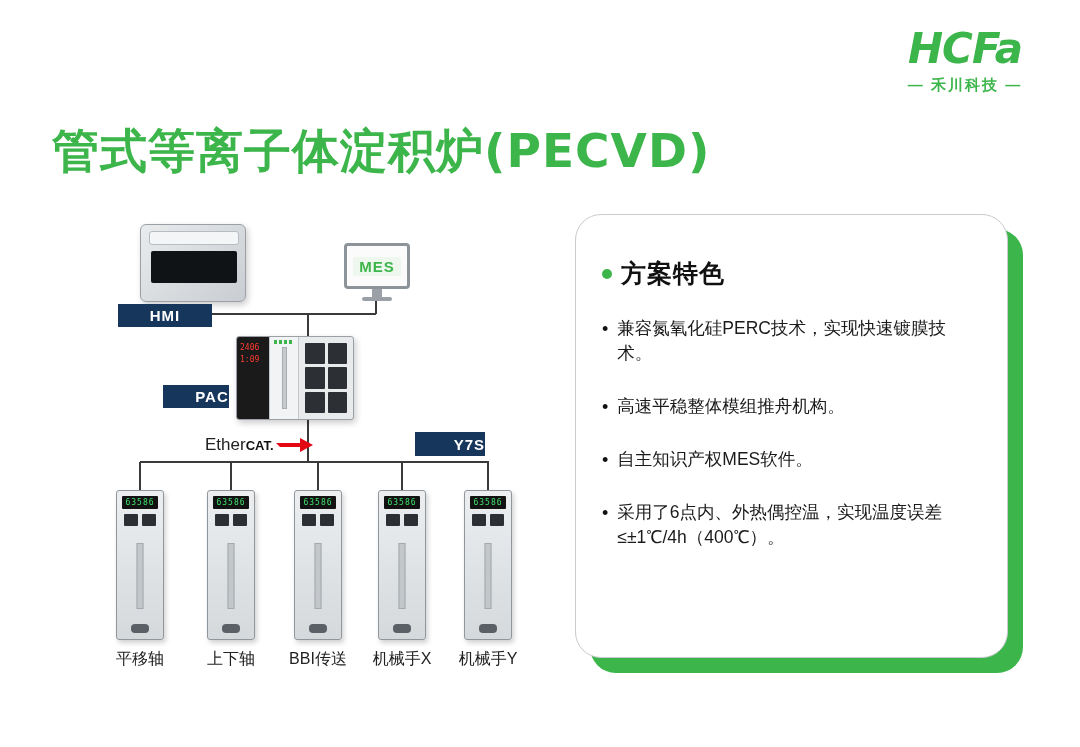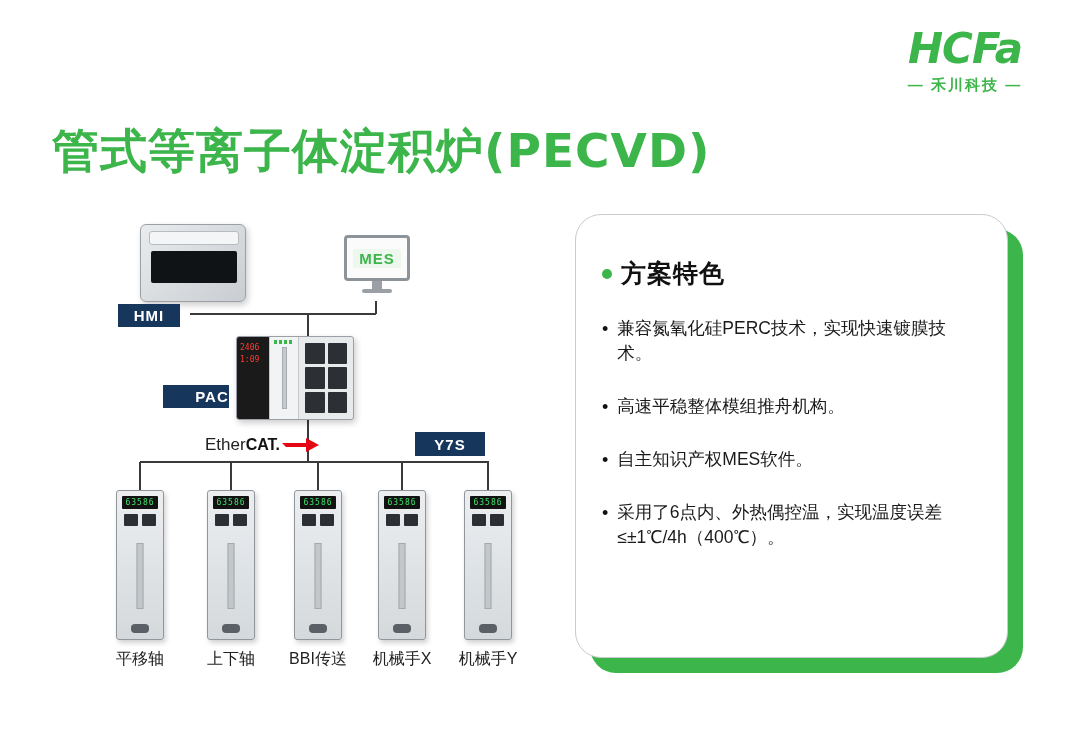--- a/index.html
+++ b/index.html
@@ -17,21 +17,21 @@
   
   .line { position:absolute; background:#3a3a3a; }
 
   
   .hmi-panel { position:absolute; left:140px; top:224px; width:106px; height:78px;
     background:linear-gradient(135deg,#e9ebed,#c9cdd1); border:1px solid #9aa0a6; border-radius:6px; box-shadow:2px 3px 6px rgba(0,0,0,.2); }
   .hmi-screen { position:absolute; left:10px; top:26px; width:86px; height:32px; background:#101316; border-radius:2px; }
   .hmi-top { position:absolute; left:8px; top:6px; width:90px; height:14px; background:#f4f5f6; border:1px solid #b7bcc1; border-radius:3px; }
 
   
-  .mes-monitor { position:absolute; left:344px; top:235px; width:66px; }
+  .mes-monitor { position:absolute; left:344px; top:243px; width:66px; }
   .mes-screen { width:66px; height:46px; background:#fbfbfb; border:3px solid #8d9499; border-radius:4px; display:flex; align-items:center; justify-content:center; }
   .mes-text { font-size:15px; font-weight:800; color:#3CB54A; background:#eef7ee; padding:1px 6px; border-radius:2px; letter-spacing:1px; }
   .mes-stand { width:10px; height:8px; background:#9aa0a6; margin:0 auto; }
   .mes-base { width:30px; height:4px; background:#9aa0a6; margin:0 auto; border-radius:2px; }
 
   
   .chip { position:absolute; background:#17365c; color:#ffffff; font-weight:700; display:flex; align-items:center; justify-content:center; font-size:15px; letter-spacing:1px; }
 
   
   .pac { position:absolute; left:236px; top:336px; width:118px; height:84px; background:#e8eaec; border:1px solid #9aa0a6; border-radius:3px; box-shadow:2px 3px 6px rgba(0,0,0,.2); display:flex;justify-content:flex-end; }
@@ -39,21 +39,21 @@
   .pac-digits { color:#ff3b2f; font-family:"DejaVu Sans Mono", monospace; font-size:8px; line-height:1.2; }
   .pac-mid { width:30px; position:relative; background:#f2f3f4; border-left:1px solid #c2c7cb; border-right:1px solid #c2c7cb; }
   .pac-slot { position:absolute; left:12px; top:10px; width:5px; height:62px; background:#c6cacd; border:1px solid #a7adb2; }
   .pac-leds { position:absolute; left:4px; top:3px; width:20px; height:4px; background:repeating-linear-gradient(90deg,#3CB54A 0 3px,#f2f3f4 3px 5px); }
   .pac-ports { flex:1; display:grid; grid-template-columns:1fr 1fr; grid-template-rows:1fr 1fr 1fr; gap:3px; padding:6px; }
   .pac-port { background:#2c2f33; border-radius:1px; }
 
   
   .ethercat { position:absolute; left:205px; top:434px; display:flex; align-items:center; height:22px;justify-content:flex-end; }
   .ethercat .t1 { font-size:17px; color:#222; }
-  .ethercat .t2 { font-size:16px; color:#111; font-weight:800; }
+  .ethercat .t2 { font-size:13px; color:#111; font-weight:800; }
   .ethercat svg { margin-left:2px; }
 
   
   .drive-group { position:absolute; top:490px; width:92px; }
   .drive { width:48px; height:150px; margin:0 auto; background:linear-gradient(180deg,#eceef0,#d5d9dc); border:1px solid #8f969c; border-radius:3px; box-shadow:2px 3px 5px rgba(0,0,0,.18); position:relative; }
   .drive-display { margin:5px 5px 0 5px; height:13px; background:#121212; border-radius:1px; display:flex; align-items:center; justify-content:center; }
   .drive-digits { color:#3fe06a; font-family:"DejaVu Sans Mono", monospace; font-size:8px; letter-spacing:1px; }
   .drive-ports { display:flex; gap:4px; justify-content:center; margin-top:5px; }
   .drive-port { width:14px; height:12px; background:#2c2f33; border-radius:1px; }
   .drive-slot { position:absolute; left:50%; transform:translateX(-50%); top:52px; width:7px; height:66px; background:#c3c7ca; border:1px solid #a3a9ae; }
@@ -91,21 +91,21 @@
   <div class="line" style="left:139px; top:462px; width:2px; height:29px;"></div>
   <div class="line" style="left:230px; top:462px; width:2px; height:29px;"></div>
   <div class="line" style="left:317px; top:462px; width:2px; height:29px;"></div>
   <div class="line" style="left:401px; top:462px; width:2px; height:29px;"></div>
   <div class="line" style="left:487px; top:462px; width:2px; height:29px;"></div>
 
   <div class="hmi-panel">
     <div class="hmi-top"></div>
     <div class="hmi-screen"></div>
   </div>
-  <div class="chip" style="left:118px; top:304px; width:62px; height:23px;">
+  <div class="chip" style="left:118px; top:304px; width:94px; height:23px;">
     <span>HMI</span>
   </div>
 
   <div class="mes-monitor">
     <div class="mes-screen">
       <span class="mes-text">MES</span>
     </div>
     <div class="mes-stand"></div>
     <div class="mes-base"></div>
   </div>
@@ -133,21 +133,21 @@
   </div>
 
   <div class="ethercat">
     <span class="t1">Ether</span>
     <span class="t2">CAT.</span>
     <svg width="38" height="18" viewBox="0 0 38 18">
       <path d="M0 7 L24 7 L24 2 L37 9 L24 16 L24 11 L4 11" fill="#e30613"></path>
     </svg>
   </div>
 
-  <div class="chip" style="left:415px; top:432px; width:70px; height:24px;">
+  <div class="chip" style="left:415px; top:432px; width:70px; height:24px;justify-content:flex-end;">
     <span>Y7S</span>
   </div>
 
   <div class="drive-group" style="left:94px;">
     <div class="drive">
       <div class="drive-display">
           <span class="drive-digits">63586</span>
         </div>
       <div class="drive-ports">
           <div class="drive-port"></div>

